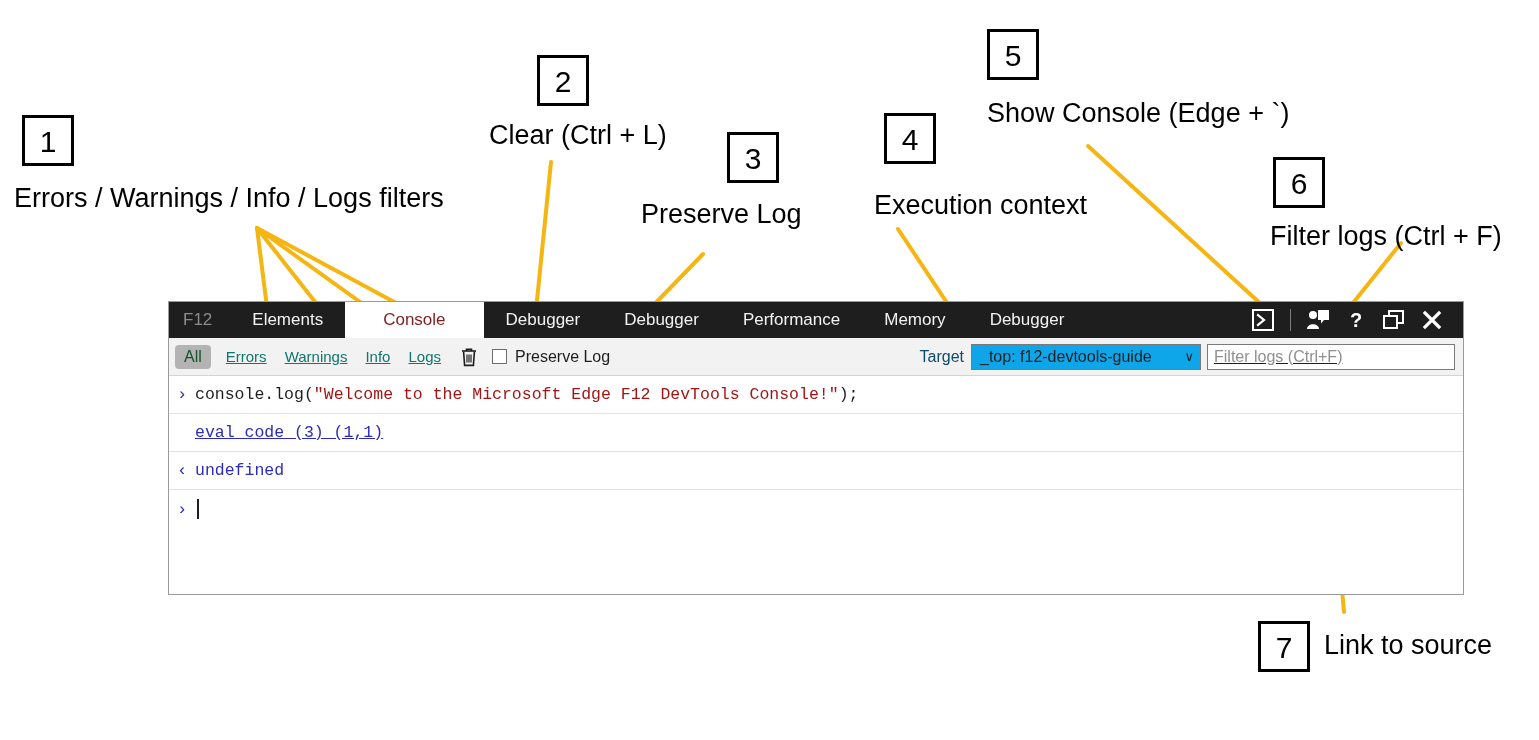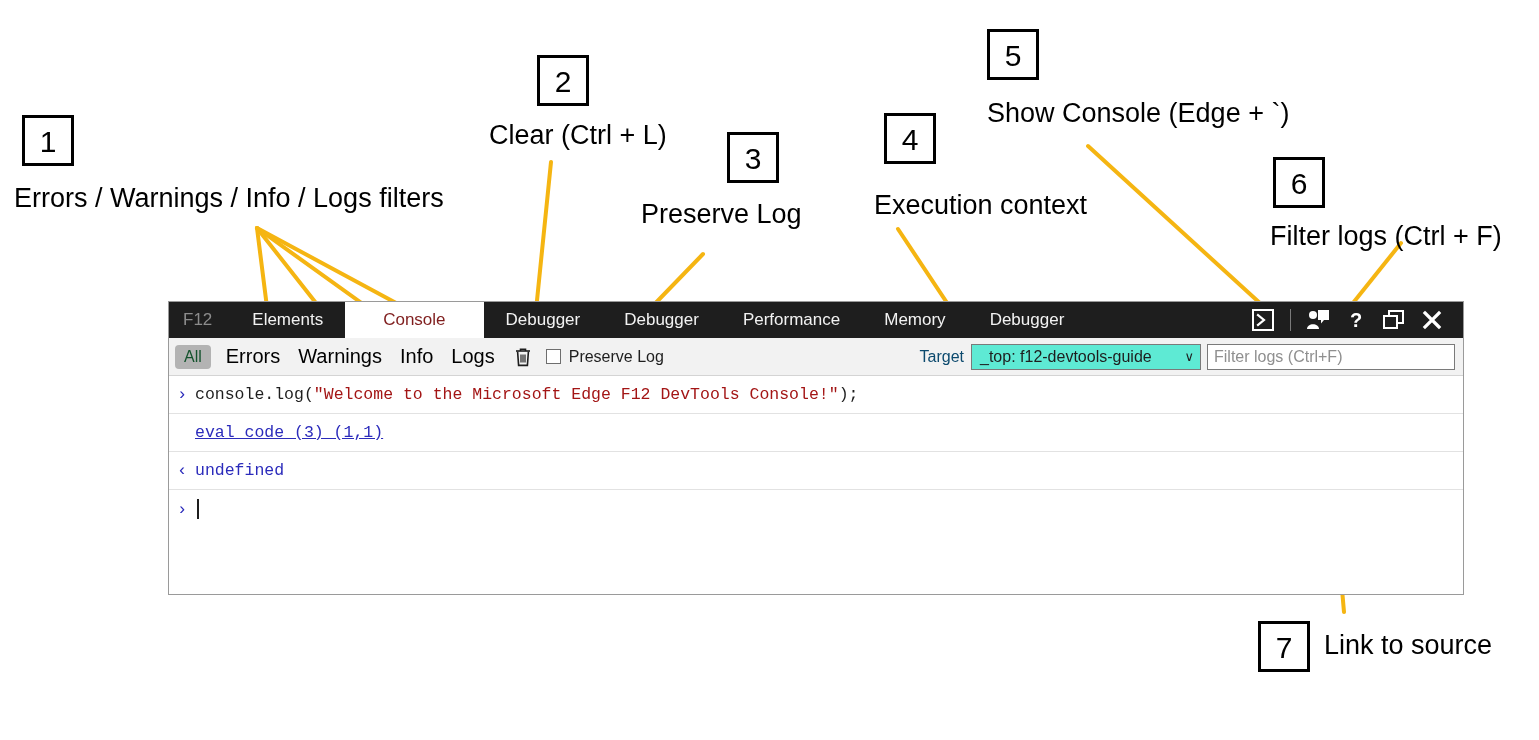--- a/index.html
+++ b/index.html
@@ -104,25 +104,26 @@
   .pill {
     background: #b3b3b3;
     color: #14532d;
     font-size: 16px;
     border-radius: 4px;
     padding: 3px 9px;
     margin-right: 6px;
     cursor: default;
   }
   .fbtn {
-    color: #000000;
-    font-size: 20px;
+    color: #0f766e;
+    font-size: 15px;
     padding: 3px 9px;
     cursor: default;
     white-space: nowrap;
+    text-decoration: underline;
   }
   .trash {
     margin: 0 6px 0 8px;
     display: flex; align-items: center; justify-content: center;
     width: 22px; height: 24px;
     cursor: default;
   }
   .chk {
     width: 15px; height: 15px;
     border: 1px solid #6e6e6e;
@@ -134,21 +135,21 @@
   .chk-label { font-size: 16px; color: #1e1e1e; }
   .fb-spacer { flex: 1 1 auto; }
   .target-label {
     font-size: 16px; color: #0c4a6e; margin-right: 7px; white-space: nowrap;
   }
   .select {
     display: flex; align-items: center;
     height: 26px;
     min-width: 230px;
     border: 1px solid #7a7a7a;
-    background: #5eead4;
+    background: #0ea5e9;
     font-size: 16px;
     color: #1e1e1e;
     padding: 0 6px 0 8px;
     box-sizing: border-box;
     cursor: default;
   }
   .select .sel-val { flex: 1 1 auto; white-space: nowrap; }
   .select .caret { font-size: 13px; padding-left: 8px; }
   .filter-input {
     height: 26px;
@@ -156,20 +157,21 @@
     border: 1px solid #7a7a7a;
     background: #ffffff;
     font-size: 16px;
     color: #1e1e1e;
     padding: 0 6px;
     margin-left: 6px;
     margin-right: 2px;
     box-sizing: border-box;
     font-family: "Liberation Sans", sans-serif;
     outline: none;
+    text-decoration: underline;
   }
   .filter-input::placeholder { color: #8f8f8f; }
 
   
   .console-body { background:#ffffff; }
   .crow {
     display: flex;
     align-items: center;
     min-height: 38px;
     border-bottom: 1px solid #e2e2e2;

